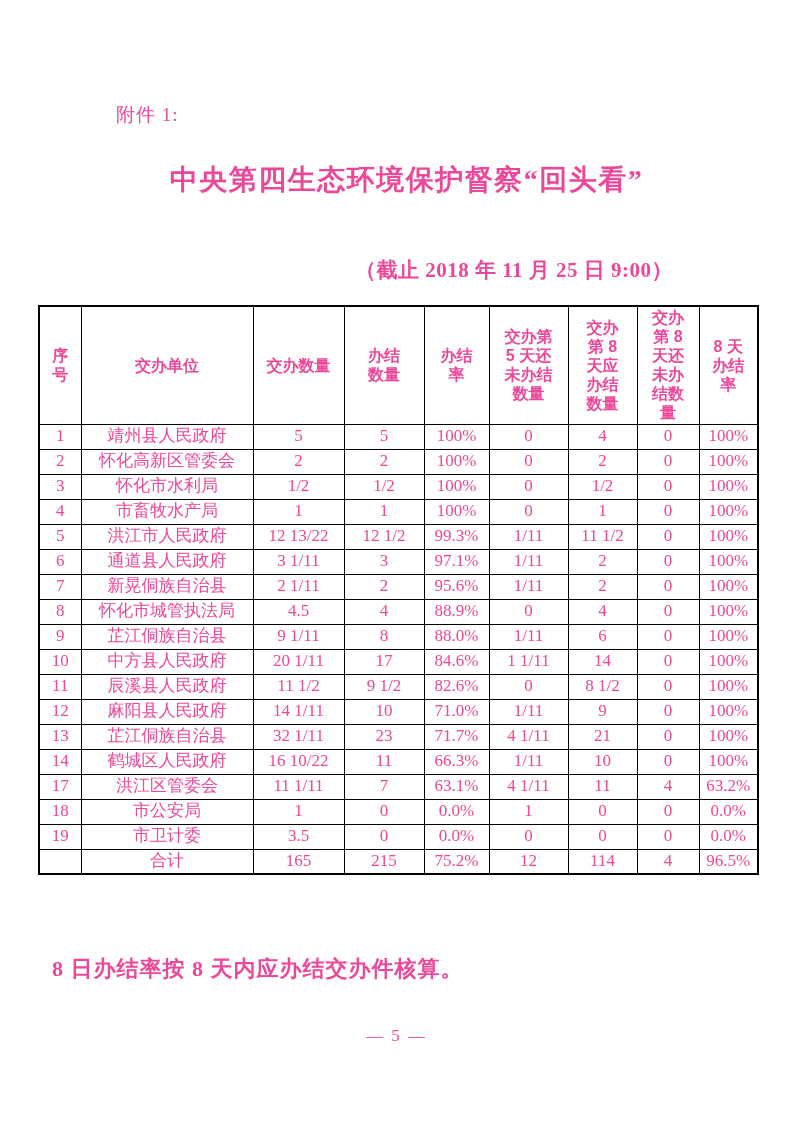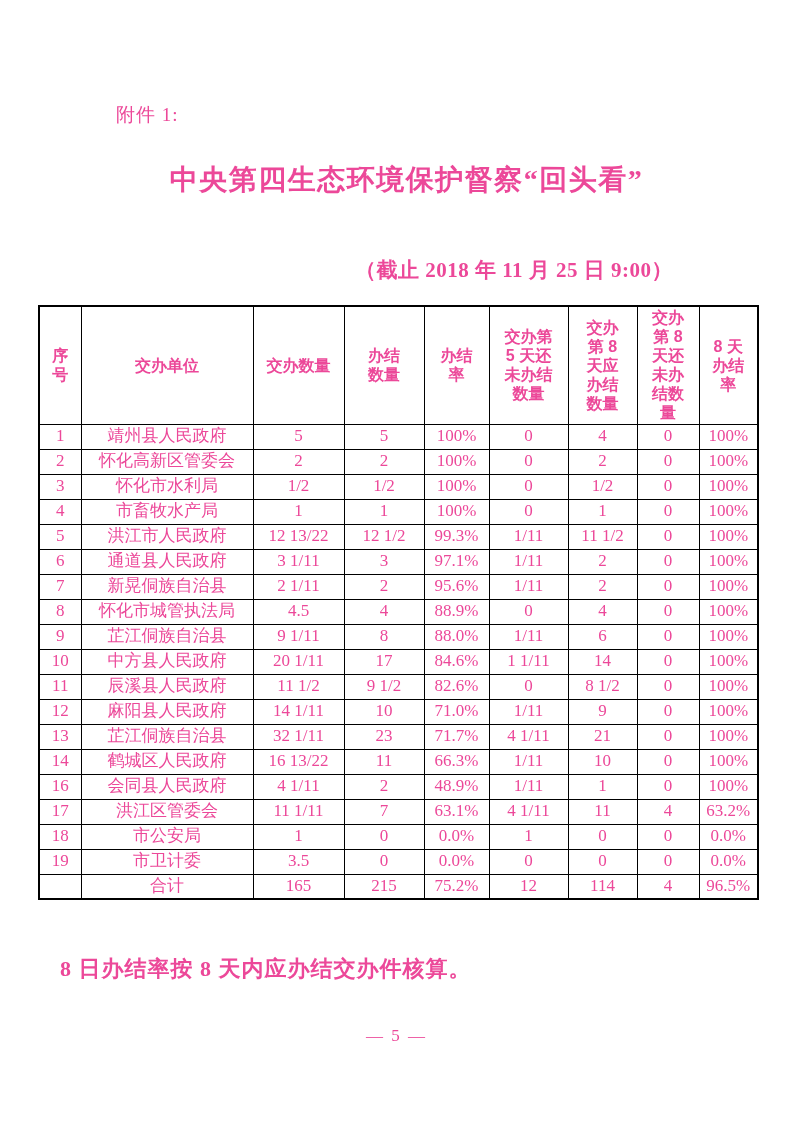--- a/index.html
+++ b/index.html
@@ -67,21 +67,21 @@
     white-space: pre-line;
   }
   .stats tbody tr { height: 25px; }
   .stats td {
     font-size: 17px;
     line-height: 1.1;
     white-space: nowrap;
   }
   .footnote {
     position: absolute;
-    left: 60px;
+    left: 52px;
     top: 954px;
     font-size: 22px;
     font-weight: bold;
     letter-spacing: 1px;
   }
   .page-number {
     position: absolute;
     left: 0;
     top: 1026px;
     width: 100%;
@@ -285,36 +285,25 @@
           <td>23</td>
           <td>71.7%</td>
           <td>4 1/11</td>
           <td>21</td>
           <td>0</td>
           <td>100%</td>
         </tr>
         <tr>
           <td>14</td>
           <td>鹤城区人民政府</td>
-          <td>16 13/22</td>
+          <td>16 10/22</td>
           <td>11</td>
           <td>66.3%</td>
           <td>1/11</td>
           <td>10</td>
-          <td>0</td>
-          <td>100%</td>
-        </tr>
-        <tr>
-          <td>16</td>
-          <td>会同县人民政府</td>
-          <td>4 1/11</td>
-          <td>2</td>
-          <td>48.9%</td>
-          <td>1/11</td>
-          <td>1</td>
           <td>0</td>
           <td>100%</td>
         </tr>
         <tr>
           <td>17</td>
           <td>洪江区管委会</td>
           <td>11 1/11</td>
           <td>7</td>
           <td>63.1%</td>
           <td>4 1/11</td>

